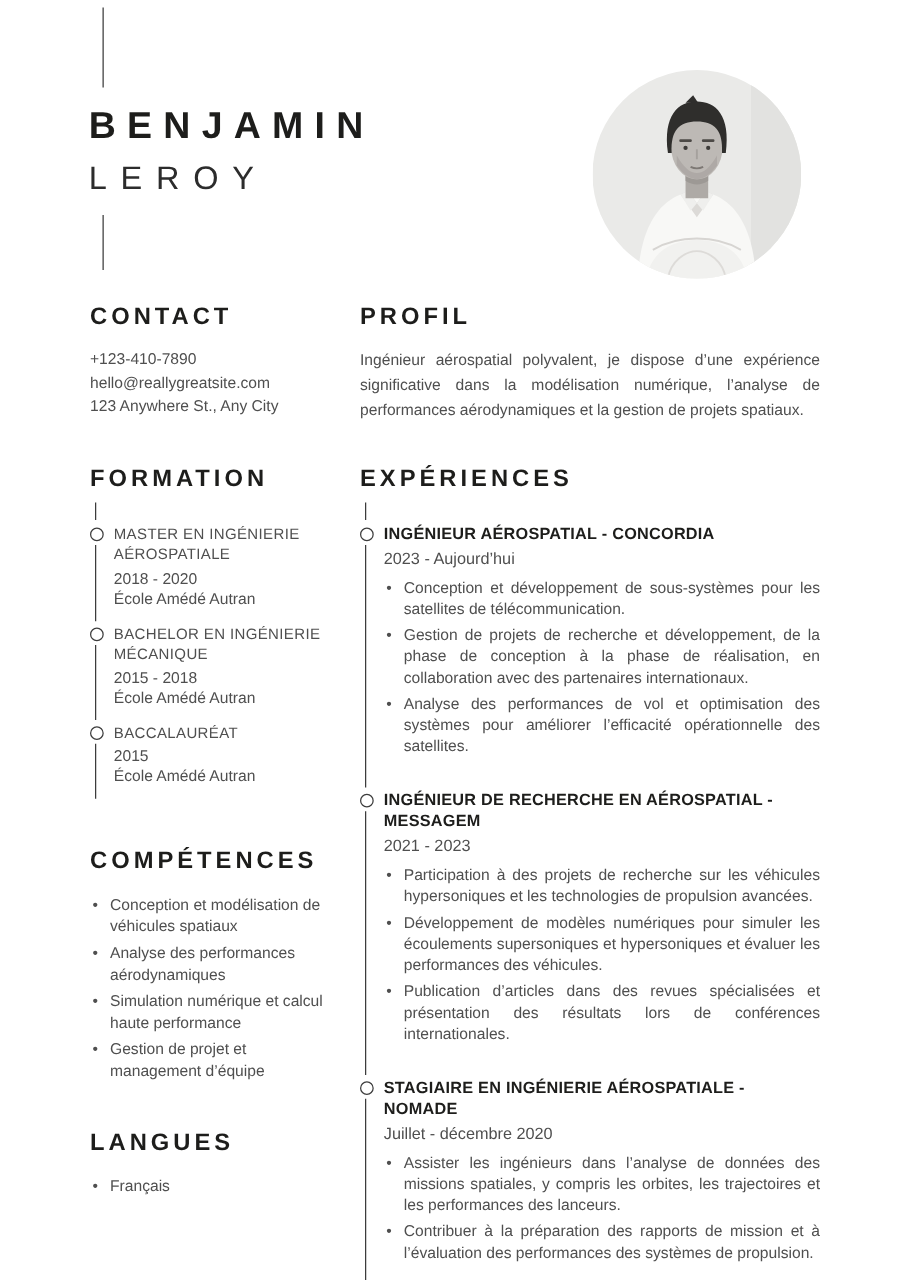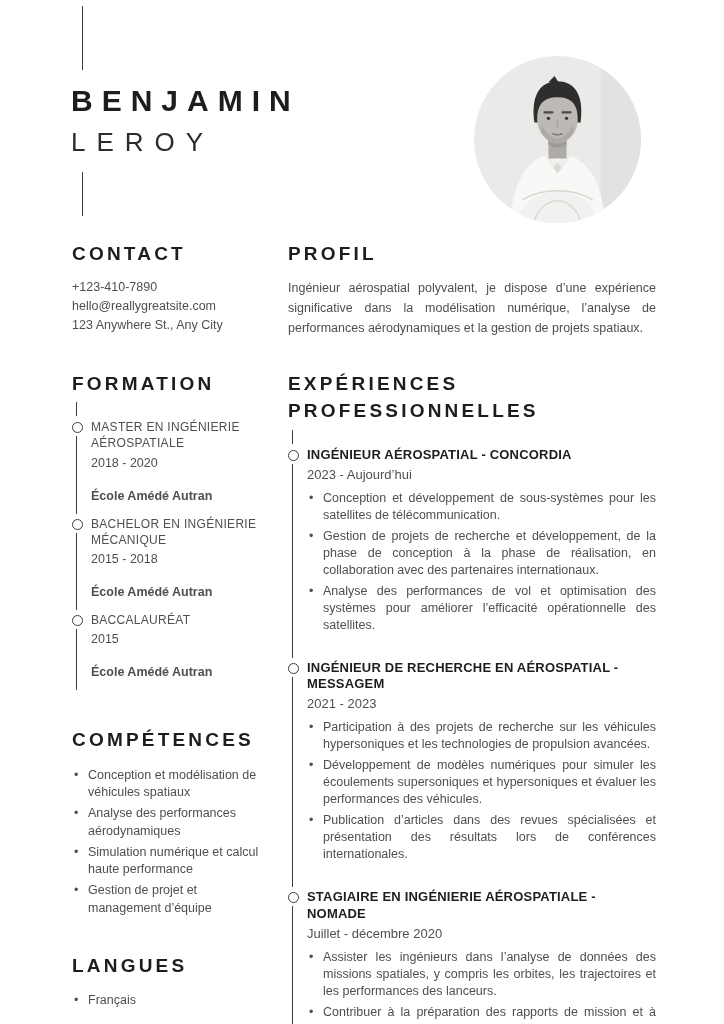--- a/index.html
+++ b/index.html
@@ -36,21 +36,21 @@
   
   .tl-lead { width:1px; height:14px; background:#3c3c3c; margin:5px 0 3px 4px; }
   .tl-entry { position:relative; padding-left:19px; }
   .tl-entry::before { content:""; position:absolute; left:0; top:3px; width:9px; height:9px;
                       border:1.5px solid #3c3c3c; border-radius:50%; background:#fff; }
   .tl-entry::after  { content:""; position:absolute; left:4px; top:17px; bottom:2px;
                       width:1px; background:#3c3c3c; }
   .edu { padding-bottom:13px; }
   .degree { font-size:12px; line-height:1.35; color:#4f4f4f; letter-spacing:0.3px; }
   .edu-dates  { font-size:12.5px; margin-top:4px; }
-  .edu-school { font-size:12.5px; margin-top:19px;font-weight:bold; }
+  .edu-school { font-size:12.5px; margin-top:2px; }
 
   
   ul.dotlist { list-style:none; margin-top:13px; }
   ul.dotlist li { position:relative; padding-left:16px; font-size:12.5px;
                   line-height:1.42; margin-bottom:3px; }
   ul.dotlist li::before { content:"\2022"; position:absolute; left:2px; top:0; }
 
   
   .profil-text { margin-top:10px; font-size:12.5px; line-height:1.6; text-align:justify; }
   .exp-head { margin-top:32px; }
@@ -154,21 +154,20 @@
 
 </div>
 
 <div class="col col-right">
 
   <h2 class="section">PROFIL</h2>
   <p class="profil-text">Ingénieur aérospatial polyvalent, je dispose d’une expérience significative dans la modélisation numérique, l’analyse de performances aérodynamiques et la gestion de projets spatiaux.</p>
 
   <h2 class="section exp-head">
     <span>EXPÉRIENCES</span><br>
-    <span>PROFESSIONNELLES</span>
   </h2>
   <div class="tl-lead"></div>
 
   <div class="tl-entry job">
     <div class="job-title">INGÉNIEUR AÉROSPATIAL - CONCORDIA</div>
     <div class="job-dates">2023 - Aujourd’hui</div>
     <ul class="job-bullets">
       <li>Conception et développement de sous-systèmes pour les satellites de télécommunication.</li>
       <li>Gestion de projets de recherche et développement, de la phase de conception à la phase de réalisation, en collaboration avec des partenaires internationaux.</li>
       <li>Analyse des performances de vol et optimisation des systèmes pour améliorer l’efficacité opérationnelle des satellites.</li>

